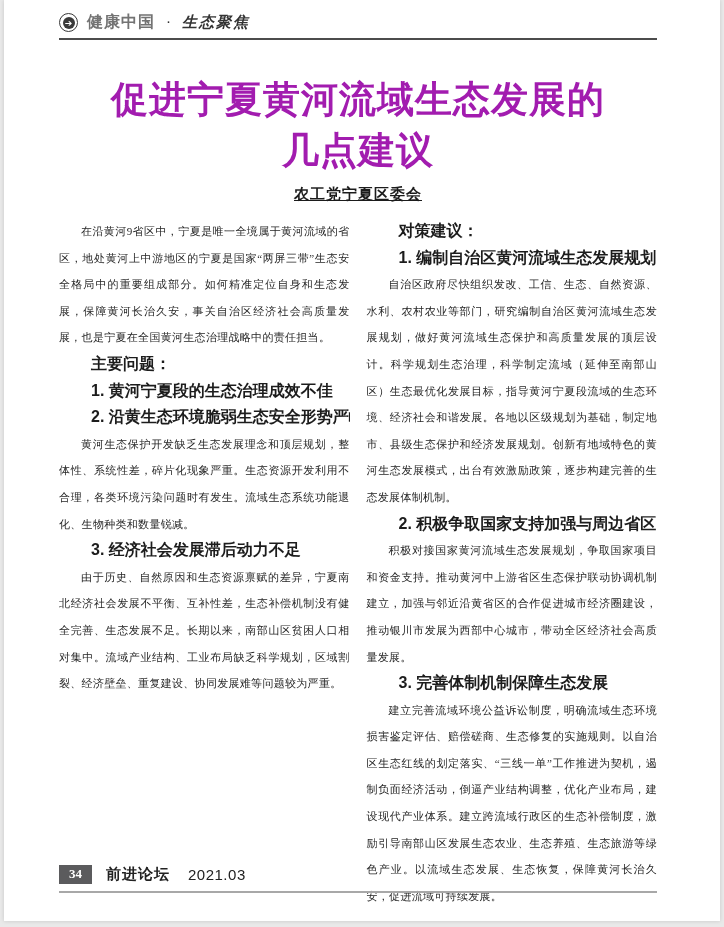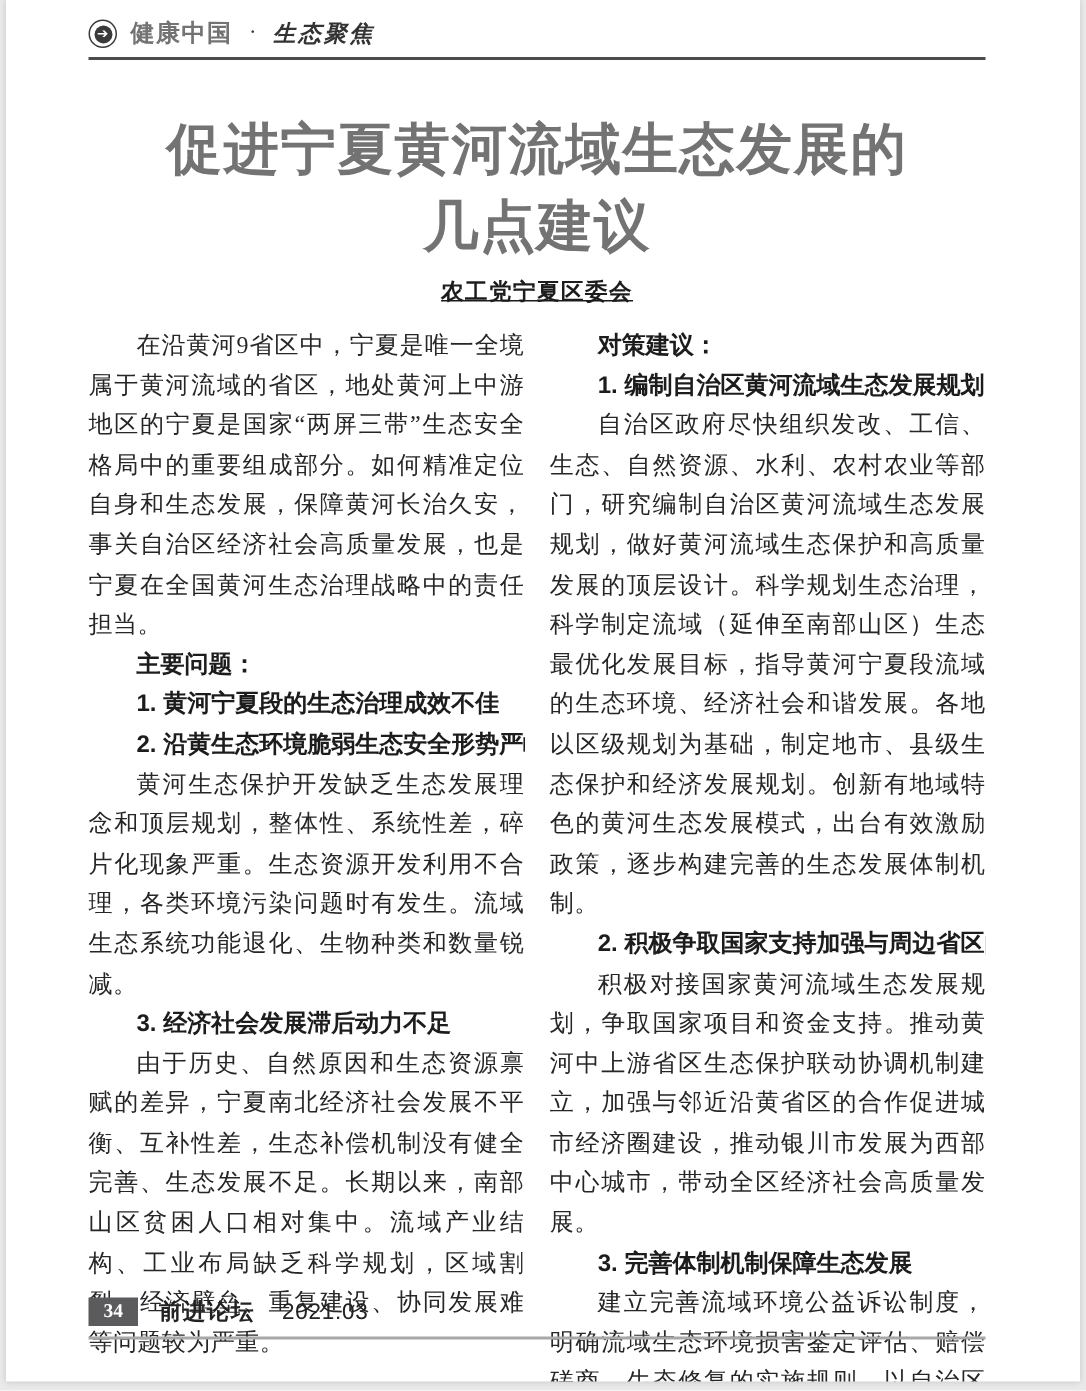--- a/index.html
+++ b/index.html
@@ -46,39 +46,39 @@
     font-style:italic;font-weight:bold;
     font-size:15px;color:#333;letter-spacing:2px;
   }
   .brand-sep{color:#333;font-size:15px;margin:0 2px;}
   
   .title{
     margin:0;position:absolute;top:74px;left:0;right:8px;
     text-align:center;
     font-family:"Liberation Sans","DejaVu Sans",sans-serif;
     font-weight:bold;font-size:37px;line-height:51px;
-    color:#737373;letter-spacing:1px;
+    color:#a21caf;letter-spacing:1px;
   }
   .author{
     position:absolute;top:185px;left:0;right:8px;
     text-align:center;
     font-family:"Liberation Sans","DejaVu Sans",sans-serif;
     font-weight:bold;font-size:15px;color:#1c1c1c;
     letter-spacing:1px;
     text-decoration:underline;
   }
   
   .columns{
     position:absolute;top:218px;left:55px;right:63px;
     display:flex;gap:17px;
   }
   .col{flex:1 1 0;min-width:0;}
   .body-para{
     margin:0;
-    font-size:16px;line-height:26.6px;
+    font-size:11px;line-height:26.6px;
     color:#262626;
     text-align:justify;
     text-indent:2em;
     letter-spacing:0.3px;
   }
   .sec-heading{
     margin:0;
     font-family:"Liberation Sans","DejaVu Sans",sans-serif;
     font-weight:bold;font-size:16px;line-height:26.6px;
     color:#1c1c1c;

